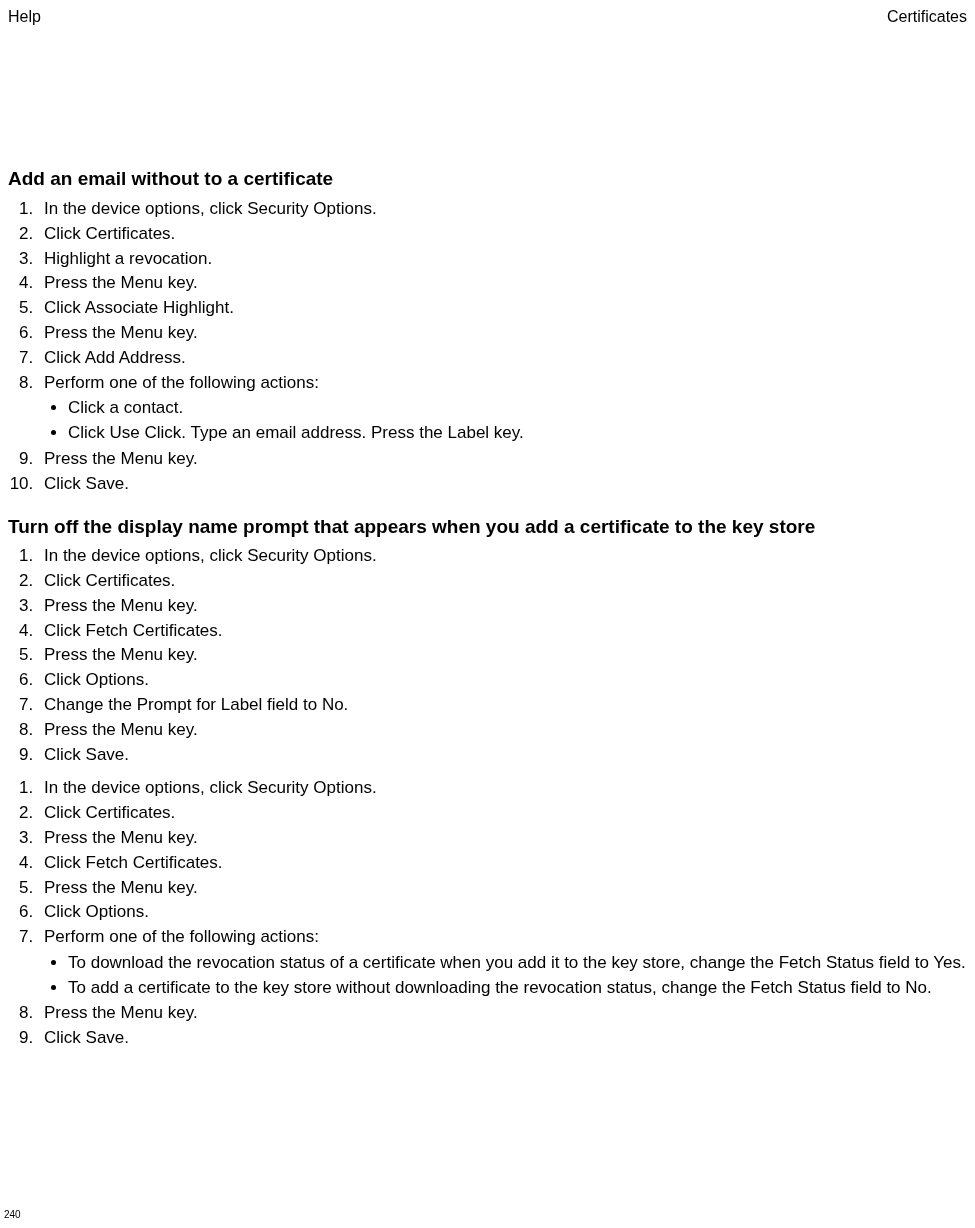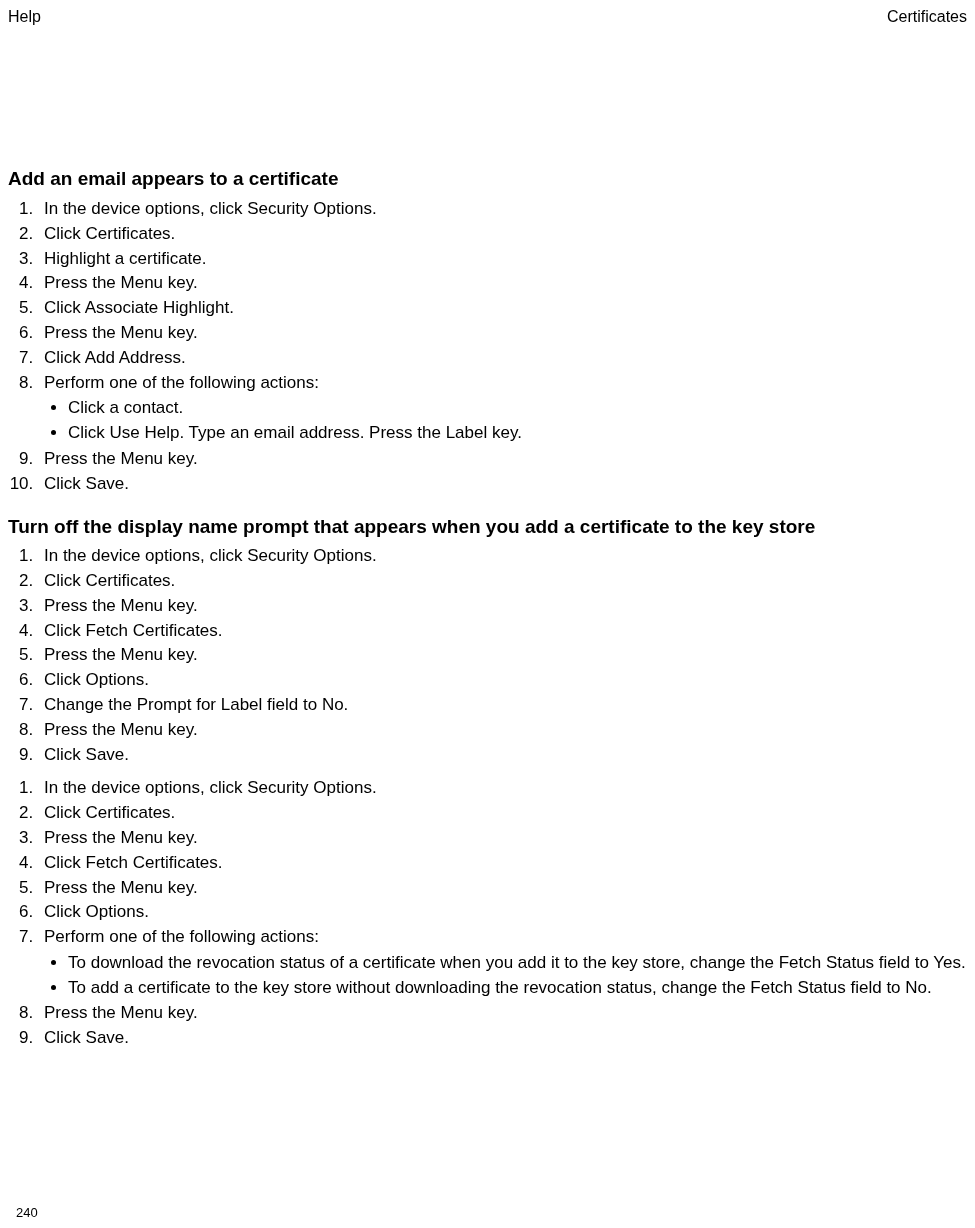--- a/index.html
+++ b/index.html
@@ -43,48 +43,48 @@
   }
   ul.sub > li {
     margin: 1px 0;
   }
   p.note {
     margin: 10px 0 22px 0;
   }
   .footer {
     position: absolute;
     bottom: 6px;
-    left: 16px;
-    font-size: 13px;
+    left: 4px;
+    font-size: 10px;
   }
   b { font-weight: 400; }
 </style>
 </head>
 <body>
 
 <div class="header">
   <span>Help</span>
   <span>Certificates</span>
 </div>
 
 <div class="content">
 
-  <h2 class="section-title">Add an email appears to a certificate</h2>
+  <h2 class="section-title">Add an email without to a certificate</h2>
   <ol class="steps">
     <li><span>In the device options, click </span><b>Security Options</b><span>.</span></li>
     <li><span>Click </span><b>Certificates</b><span>.</span></li>
-    <li><span>Highlight a certificate.</span></li>
+    <li><span>Highlight a revocation.</span></li>
     <li><span>Press the </span><b>Menu</b><span> key.</span></li>
     <li><span>Click </span><b>Associate Highlight</b><span>.</span></li>
     <li><span>Press the </span><b>Menu</b><span> key.</span></li>
     <li><span>Click </span><b>Add Address</b><span>.</span></li>
     <li><span>Perform one of the following actions:</span>
       <ul class="sub">
         <li><span>Click a contact.</span></li>
-        <li><span>Click </span><b>Use Help</b><span>. Type an email address. Press the </span><b>Label</b><span> key.</span></li>
+        <li><span>Click </span><b>Use Click</b><span>. Type an email address. Press the </span><b>Label</b><span> key.</span></li>
       </ul>
     </li>
     <li><span>Press the </span><b>Menu</b><span> key.</span></li>
     <li><span>Click </span><b>Save</b><span>.</span></li>
   </ol>
 
   <h2 class="section-title">Turn off the display name prompt that appears when you add a certificate to the key store</h2>
   <ol class="steps">
     <li><span>In the device options, click </span><b>Security Options</b><span>.</span></li>
     <li><span>Click </span><b>Certificates</b><span>.</span></li>

